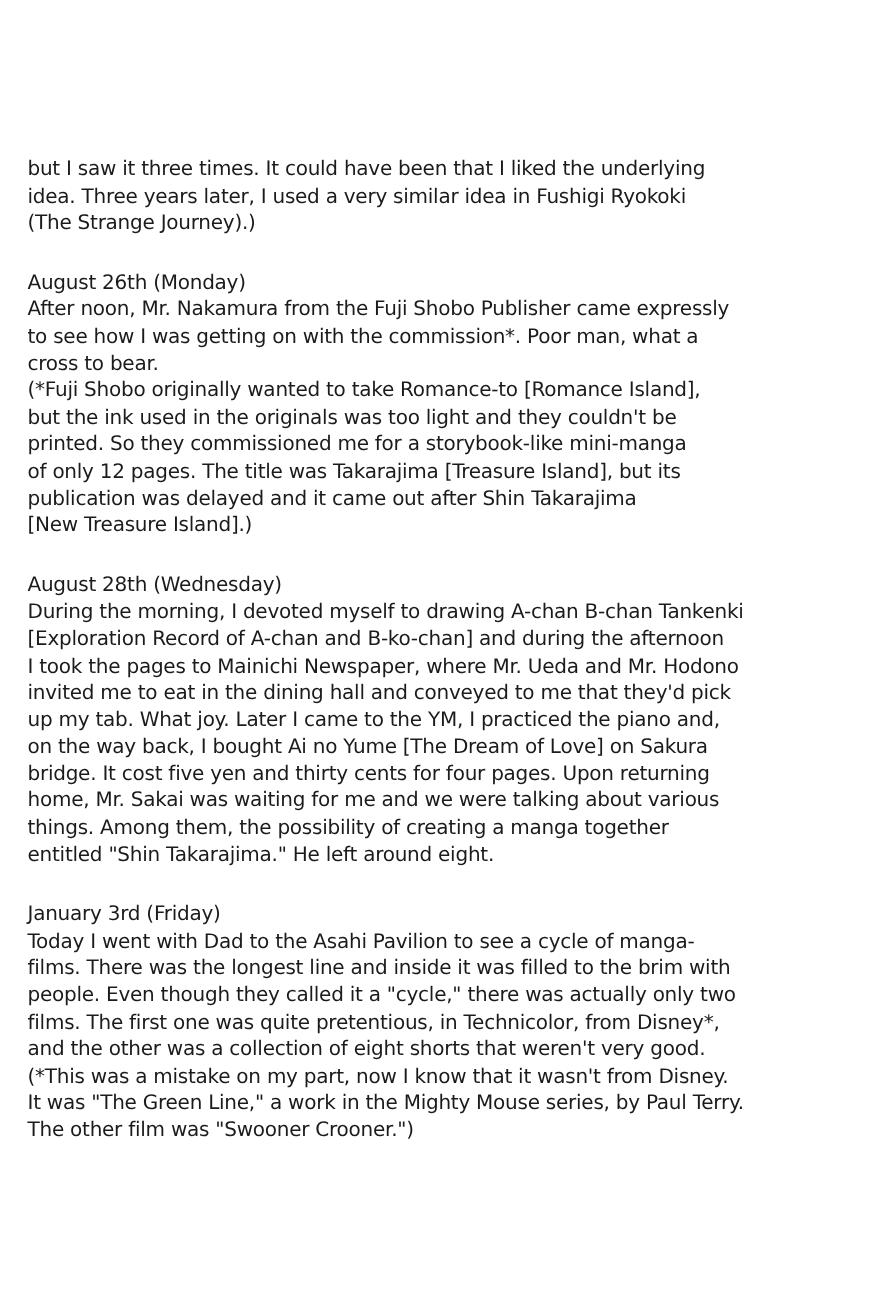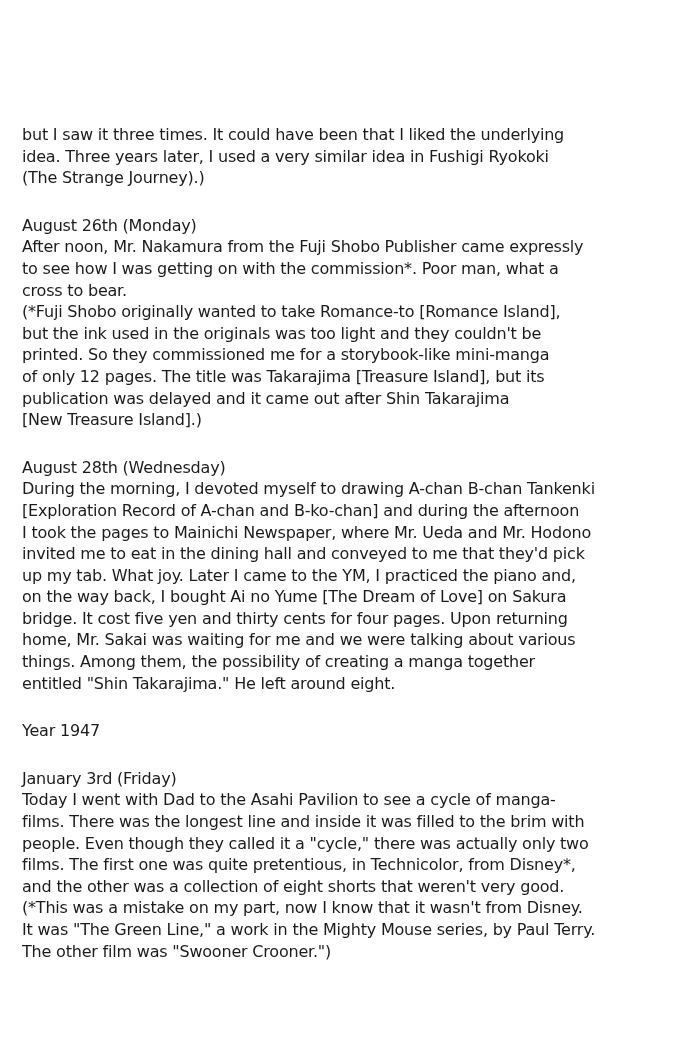--- a/index.html
+++ b/index.html
@@ -50,21 +50,20 @@
 [Exploration Record of A-chan and B-ko-chan] and during the afternoon
 I took the pages to Mainichi Newspaper, where Mr. Ueda and Mr. Hodono
 invited me to eat in the dining hall and conveyed to me that they'd pick
 up my tab. What joy. Later I came to the YM, I practiced the piano and,
 on the way back, I bought Ai no Yume [The Dream of Love] on Sakura
 bridge. It cost five yen and thirty cents for four pages. Upon returning
 home, Mr. Sakai was waiting for me and we were talking about various
 things. Among them, the possibility of creating a manga together
 entitled "Shin Takarajima." He left around eight.</p>
 
-  <p class="para">Year 1947</p>
 
   <p class="para">January 3rd (Friday)
 Today I went with Dad to the Asahi Pavilion to see a cycle of manga-
 films. There was the longest line and inside it was filled to the brim with
 people. Even though they called it a "cycle," there was actually only two
 films. The first one was quite pretentious, in Technicolor, from Disney*,
 and the other was a collection of eight shorts that weren't very good.
 (*This was a mistake on my part, now I know that it wasn't from Disney.
 It was "The Green Line," a work in the Mighty Mouse series, by Paul Terry.
 The other film was "Swooner Crooner.")</p>

